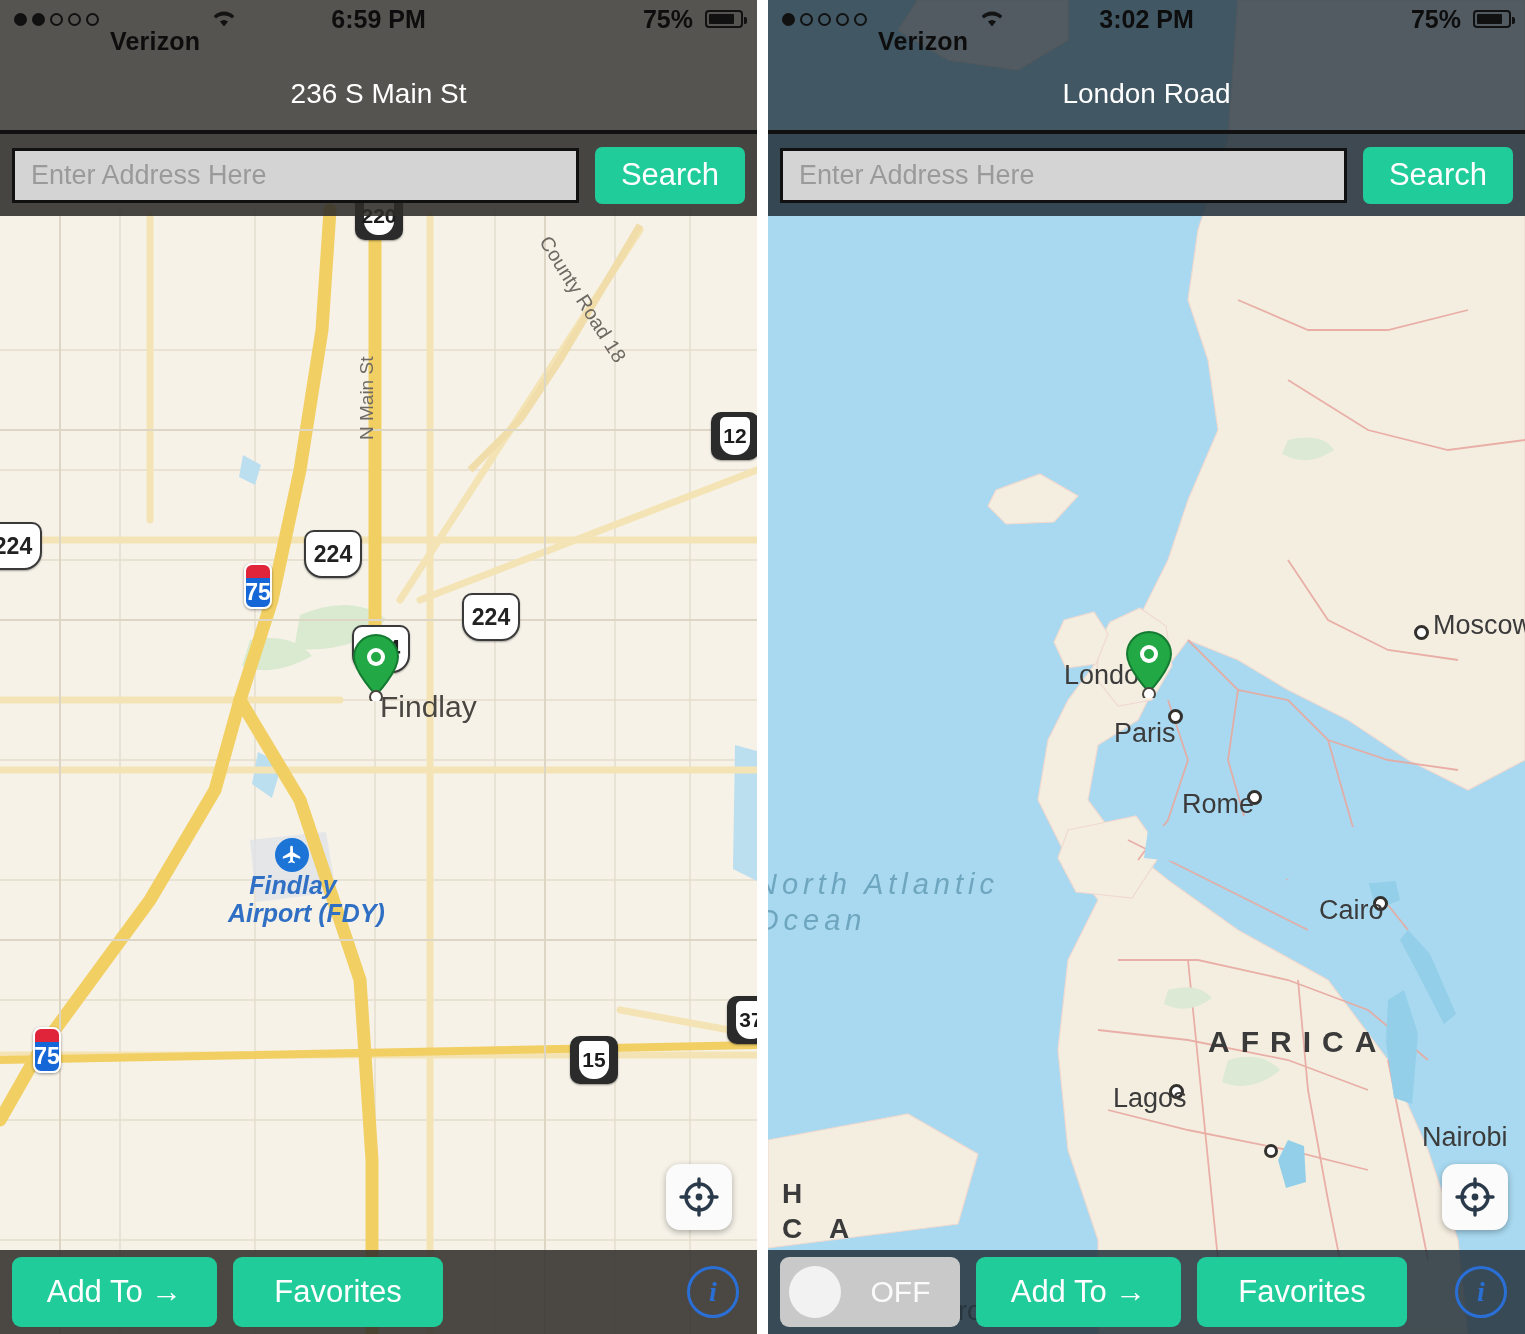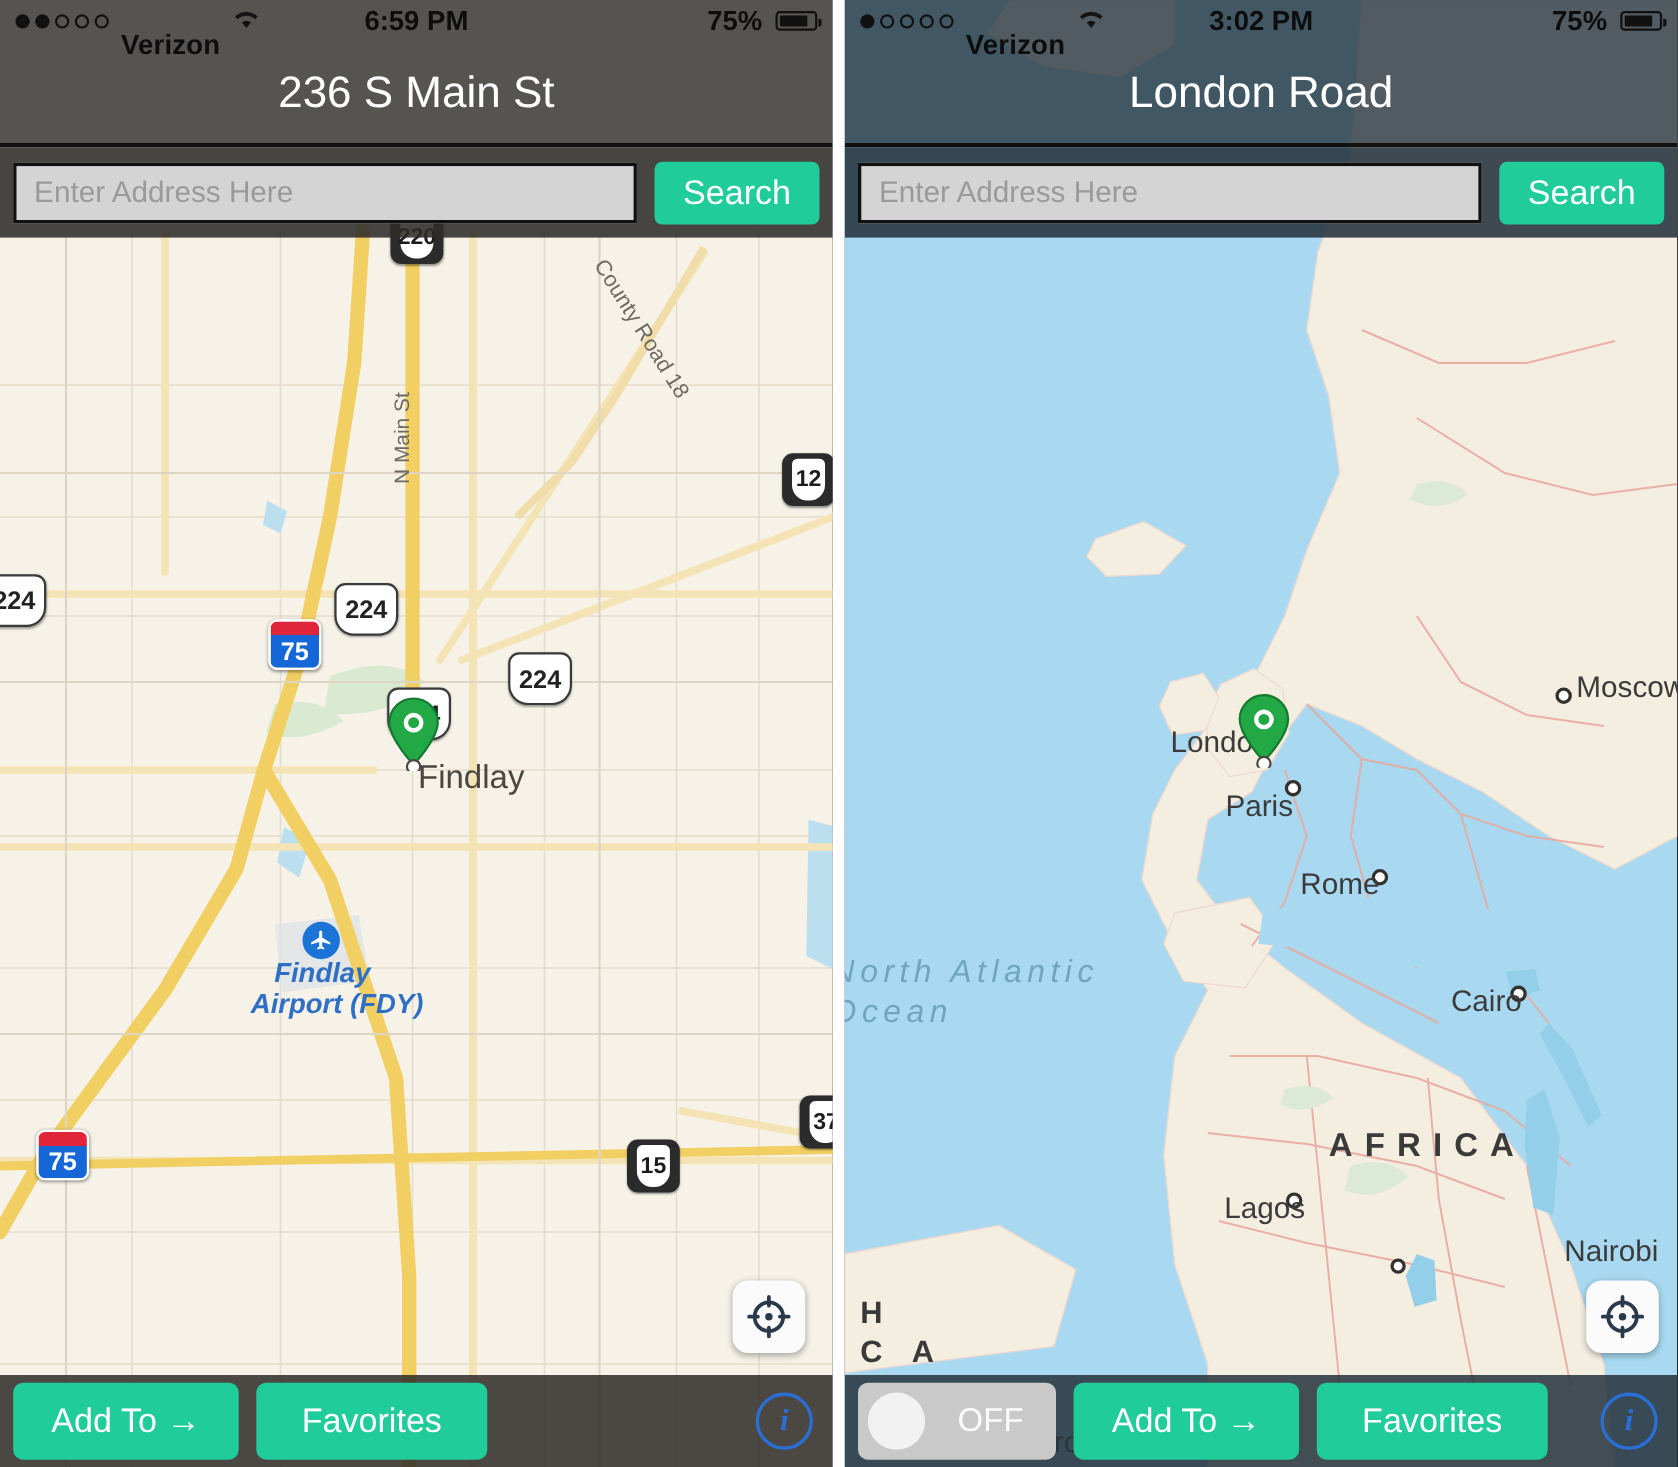--- a/index.html
+++ b/index.html
@@ -21,21 +21,21 @@
   .wifi{margin-left:4px;display:inline-block;}
   .sb-center{position:absolute;left:0;right:0;text-align:center;pointer-events:none;}
   .sb-right{margin-left:auto;display:flex;align-items:center;gap:12px;padding-right:14px;}
   .batt{position:relative;width:38px;height:18px;border:2px solid #111;border-radius:4px;box-sizing:border-box;}
   .batt i{position:absolute;left:2px;top:2px;bottom:2px;width:74%;background:#111;border-radius:1px;display:block;}
   .batt:after{content:"";position:absolute;right:-6px;top:5px;width:3px;height:7px;background:#111;border-radius:0 2px 2px 0;}
 
   
   .hdr{position:absolute;top:0;left:0;right:0;z-index:30;}
   .hdr .titlebar{height:130px;position:relative;}
-  .hdr .title{position:absolute;left:0;right:0;top:62px;text-align:center;color:#fff;font-size:40px;}
+  .hdr .title{position:absolute;left:0;right:0;top:78px;text-align:center;color:#fff;font-size:28px;}
   .hdr .sep{height:4px;background:#111;}
   .searchbar{height:82px;display:flex;align-items:center;padding:0 12px;box-sizing:border-box;gap:16px;}
   .addr-input{flex:1;height:55px;background:#d4d4d4;border:3px solid #111;box-sizing:border-box;
     display:flex;align-items:center;padding-left:16px;color:#9a9a9a;font-size:27px;}
   .search-btn{width:150px;height:57px;background:#20cc99;border-radius:7px;color:#fff;
     display:flex;align-items:center;justify-content:center;font-size:31px;}
 
   .hdr.dark-left .titlebar{background:rgba(46,44,41,.80);}
   .hdr.dark-left .searchbar{background:rgba(46,44,41,.88);}
   .hdr.dark-right .titlebar{background:rgba(36,50,60,.78);}
@@ -50,21 +50,21 @@
 
   
   .shield{position:absolute;z-index:12;}
   .us-shield{width:54px;height:44px;background:#fff;border:2px solid #3a3a3a;
     border-radius:10px 10px 18px 18px;display:flex;align-items:center;justify-content:center;
     font-size:23px;font-weight:700;color:#222;box-shadow:0 1px 2px rgba(0,0,0,.35);}
   .oh-shield{width:48px;height:48px;background:#2b2b2b;border-radius:10px;
     display:flex;align-items:center;justify-content:center;box-shadow:0 1px 2px rgba(0,0,0,.4);}
   .oh-shield span{width:30px;height:38px;background:#fff;border-radius:5px 5px 14px 14px;
     display:flex;align-items:center;justify-content:center;font-size:21px;font-weight:700;color:#1c1c1c;}
-  .i-shield{width:48px;height:46px;border-radius:8px;overflow:hidden;box-shadow:0 1px 3px rgba(0,0,0,.4);
+  .i-shield{width:28px;height:46px;border-radius:8px;overflow:hidden;box-shadow:0 1px 3px rgba(0,0,0,.4);
     background:linear-gradient(#e0253a 0 30%,#1566d6 30% 100%);border:2px solid #fff;box-sizing:border-box;
     display:flex;align-items:flex-end;justify-content:center;}
   .i-shield b{color:#fff;font-size:23px;line-height:1;padding-bottom:3px;font-weight:700;}
 
   
   .mlabel{position:absolute;z-index:14;white-space:nowrap;}
   .lbl-city{color:#4a4641;font-size:30px;}
   .lbl-airport{color:#2f6fc4;font-size:25px;font-style:italic;font-weight:600;text-align:center;line-height:1.1;}
   .lbl-road{color:#6e6a63;font-size:20px;}
   .lbl-street{color:#6e6a63;font-size:19px;}

